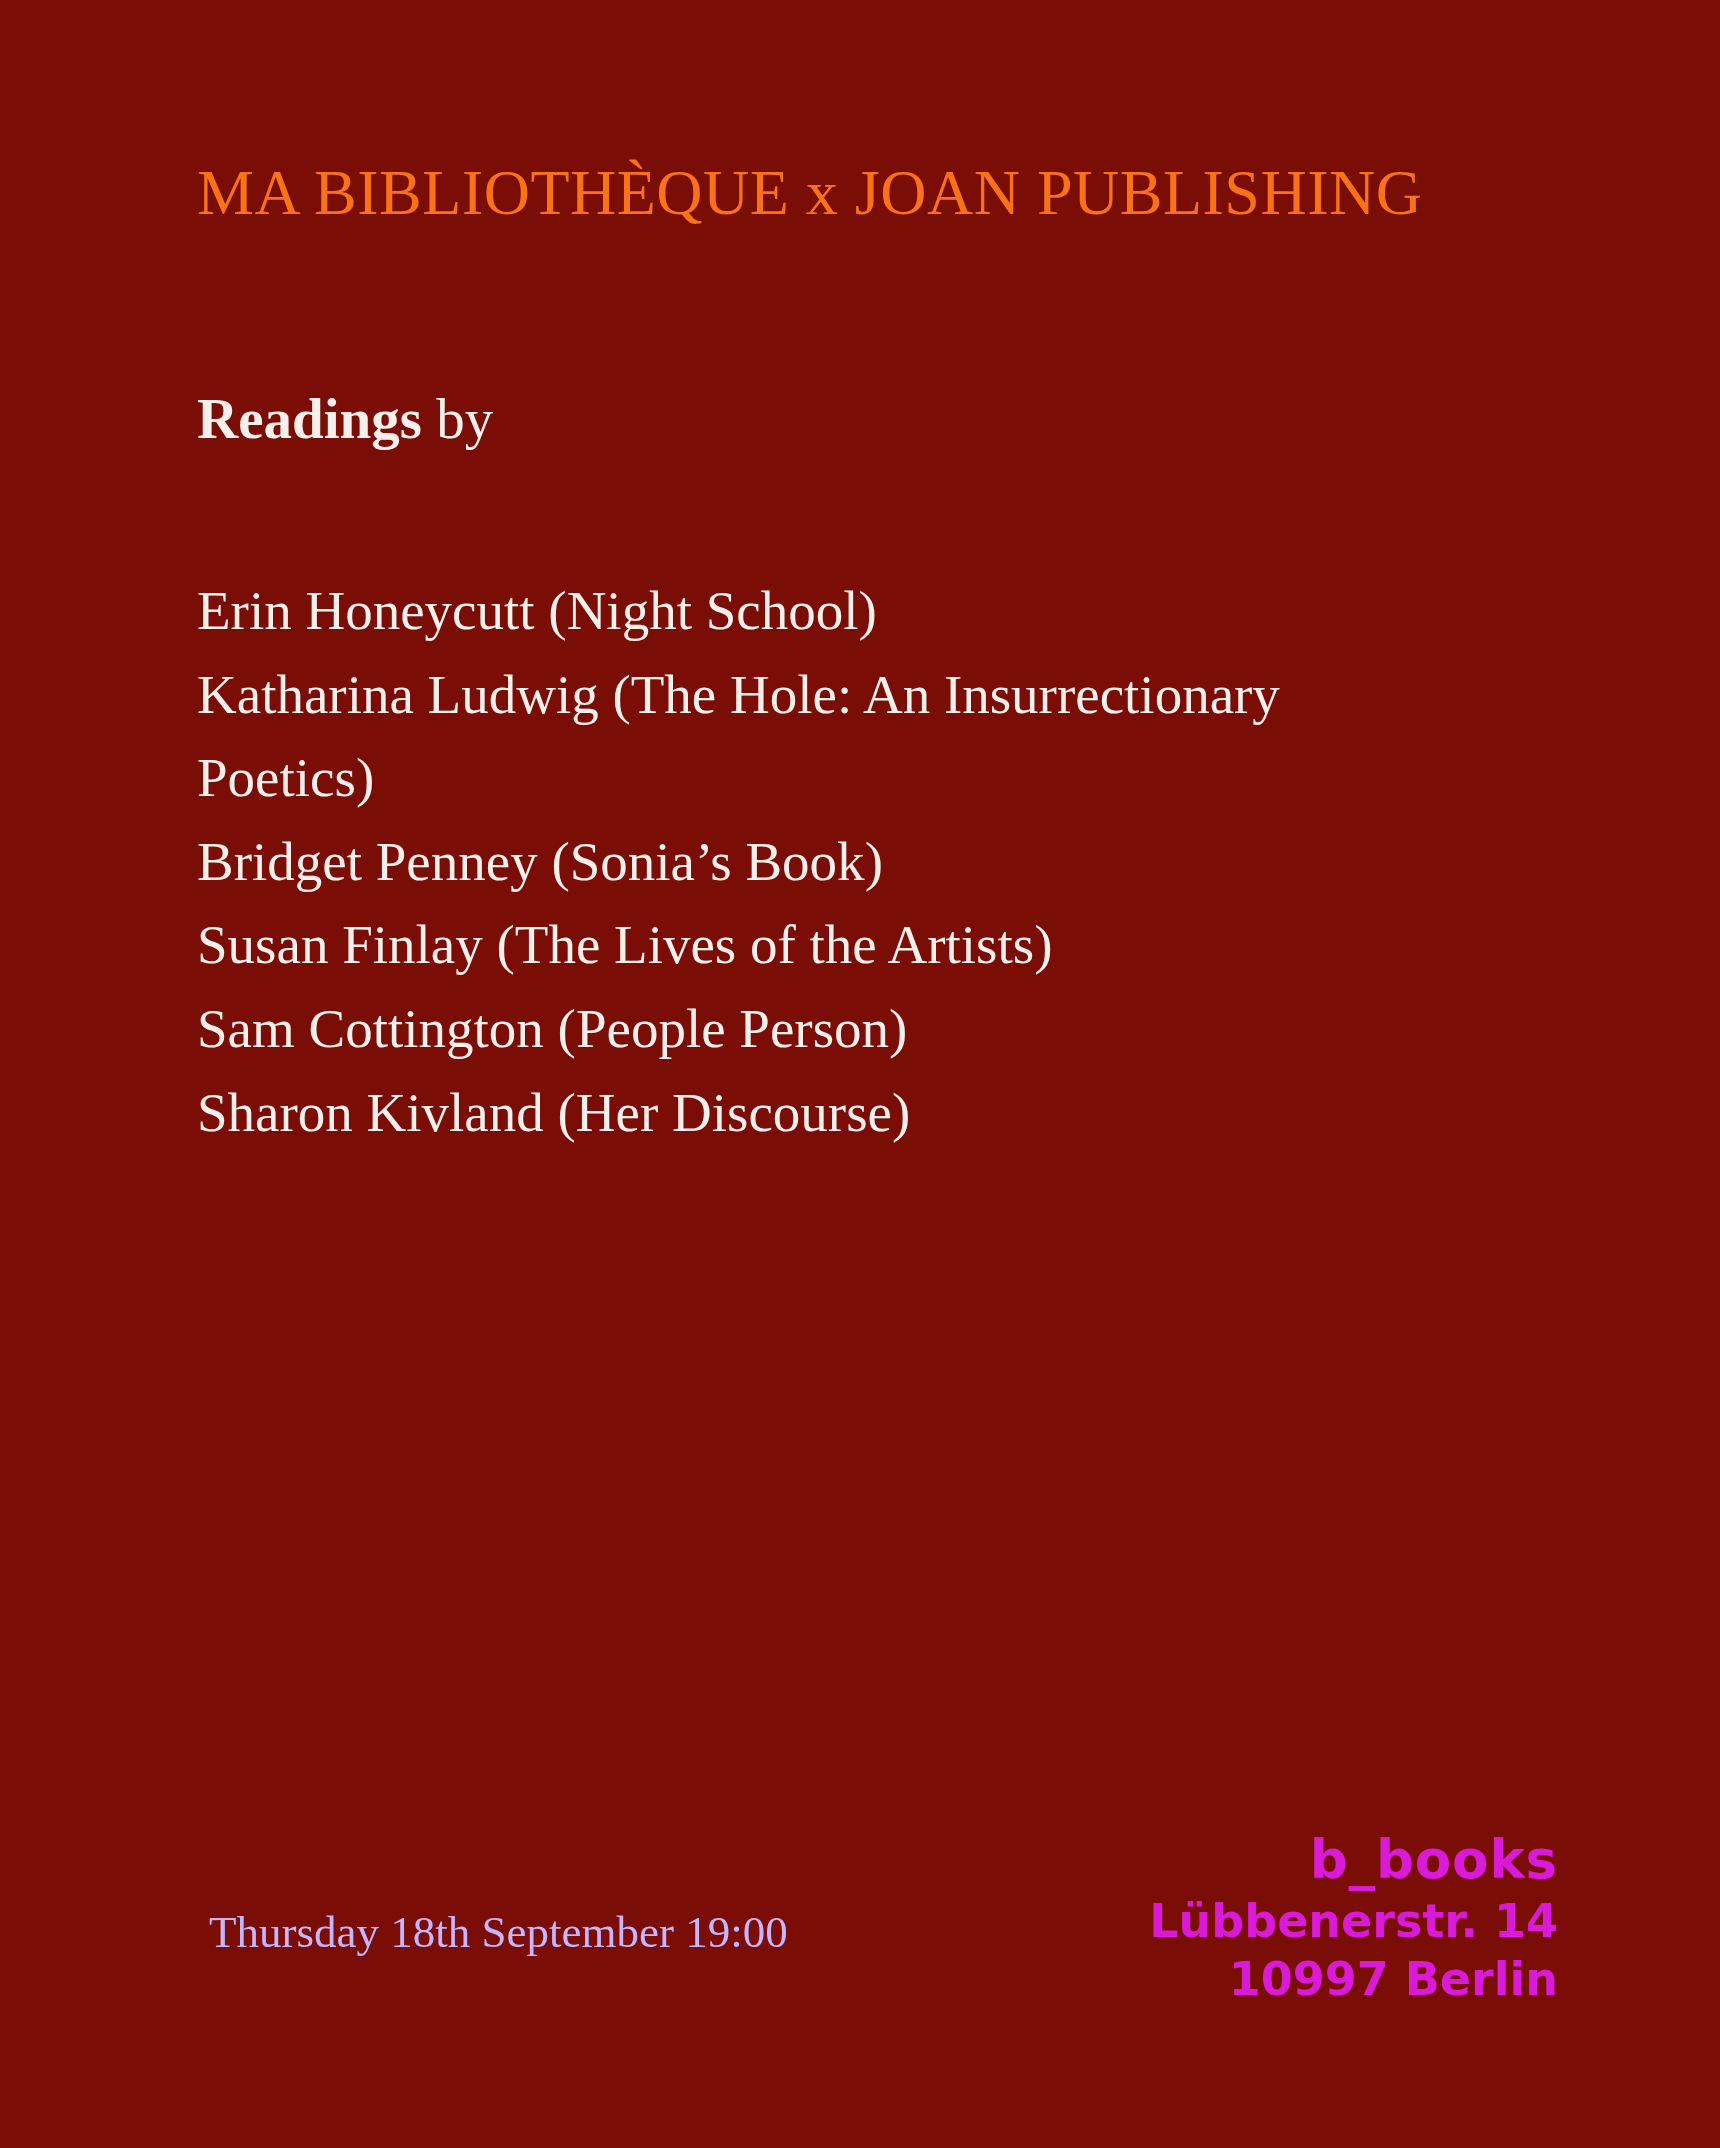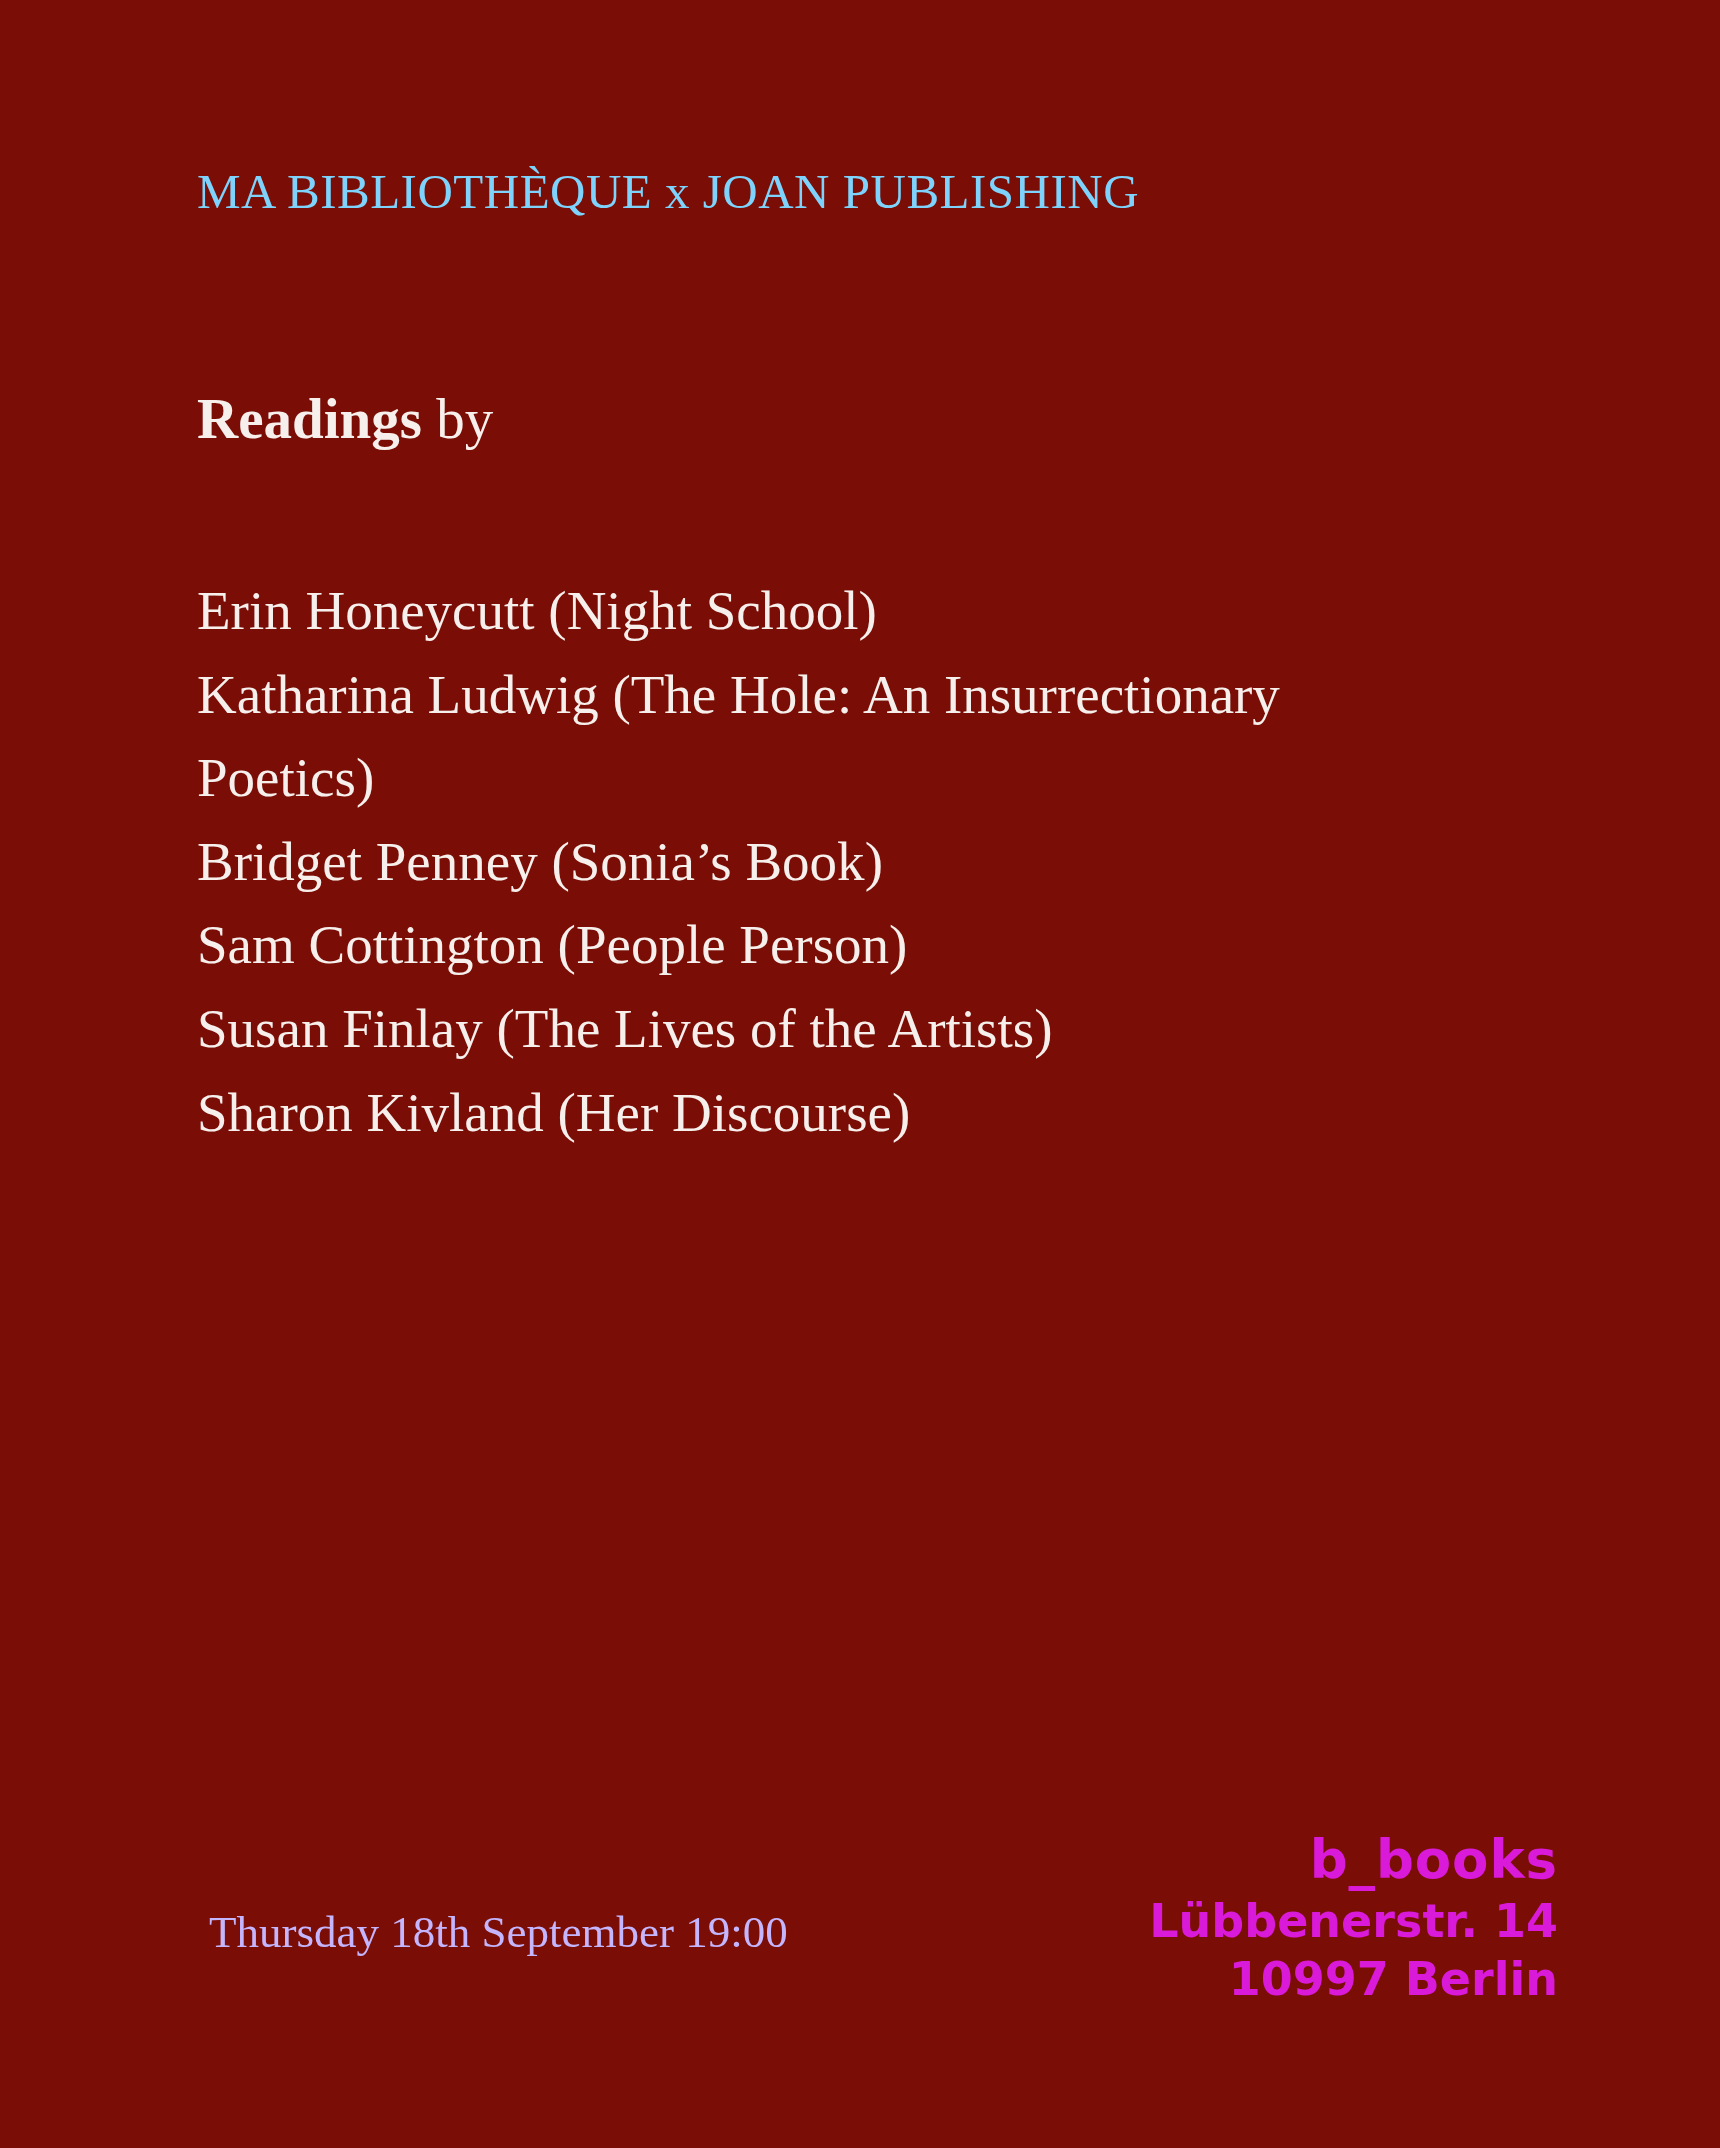--- a/index.html
+++ b/index.html
@@ -15,24 +15,24 @@
     overflow: hidden;
     position: relative;
   }
   .poster {
     position: absolute;
     inset: 0;
   }
   .title {
     position: absolute;
     left: 197px;
-    top: 163px;
-    font-size: 49px;
+    top: 156px;
+    font-size: 64px;
     letter-spacing: 0.5px;
-    color: #7dd3fc;
+    color: #f97316;
     white-space: nowrap;
   }
   .readings-line {
     position: absolute;
     left: 197px;
     top: 386px;
     font-size: 57px;
     color: #f6efec;
   }
   .readings-line .strong {
@@ -102,24 +102,24 @@
     <p class="entry">
       <span>Erin Honeycutt </span><span>(</span><span class="work">Night School</span><span>)</span>
     </p>
     <p class="entry">
       <span>Katharina Ludwig </span><span>(</span><span class="work">The Hole: An Insurrectionary Poetics</span><span>)</span>
     </p>
     <p class="entry">
       <span>Bridget Penney </span><span>(</span><span class="work">Sonia’s Book</span><span>)</span>
     </p>
     <p class="entry">
-      <span>Sam Cottington </span><span>(</span><span class="work">People Person</span><span>)</span>
+      <span>Susan Finlay </span><span>(</span><span class="work">The Lives of the Artists</span><span>)</span>
     </p>
     <p class="entry">
-      <span>Susan Finlay </span><span>(</span><span class="work">The Lives of the Artists</span><span>)</span>
+      <span>Sam Cottington </span><span>(</span><span class="work">People Person</span><span>)</span>
     </p>
     <p class="entry">
       <span>Sharon Kivland </span><span>(</span><span class="work">Her Discourse</span><span>)</span>
     </p>
   </div>
 
   <div class="datetime">Thursday 18th September 19:00</div>
 
   <div class="venue">
     <div class="logo">b_books</div>

